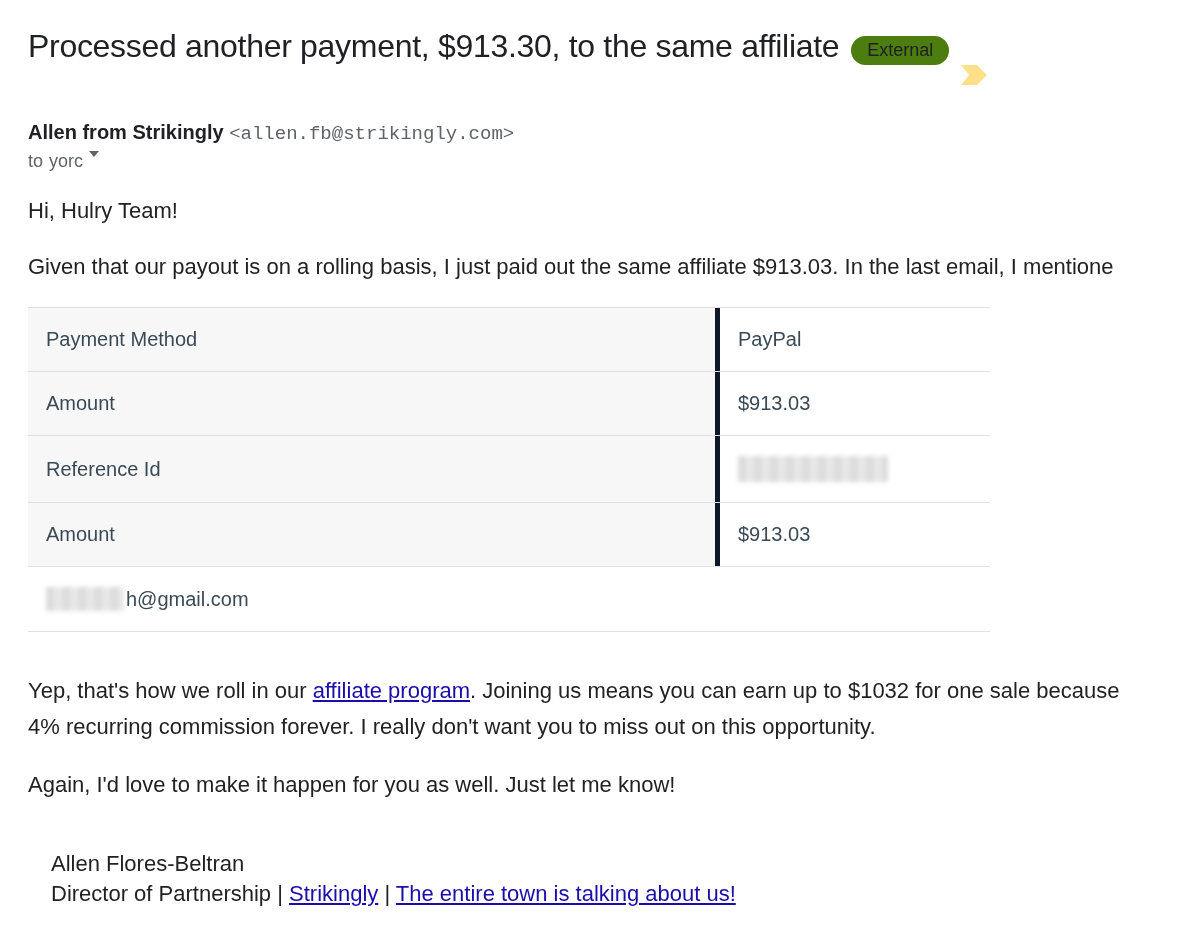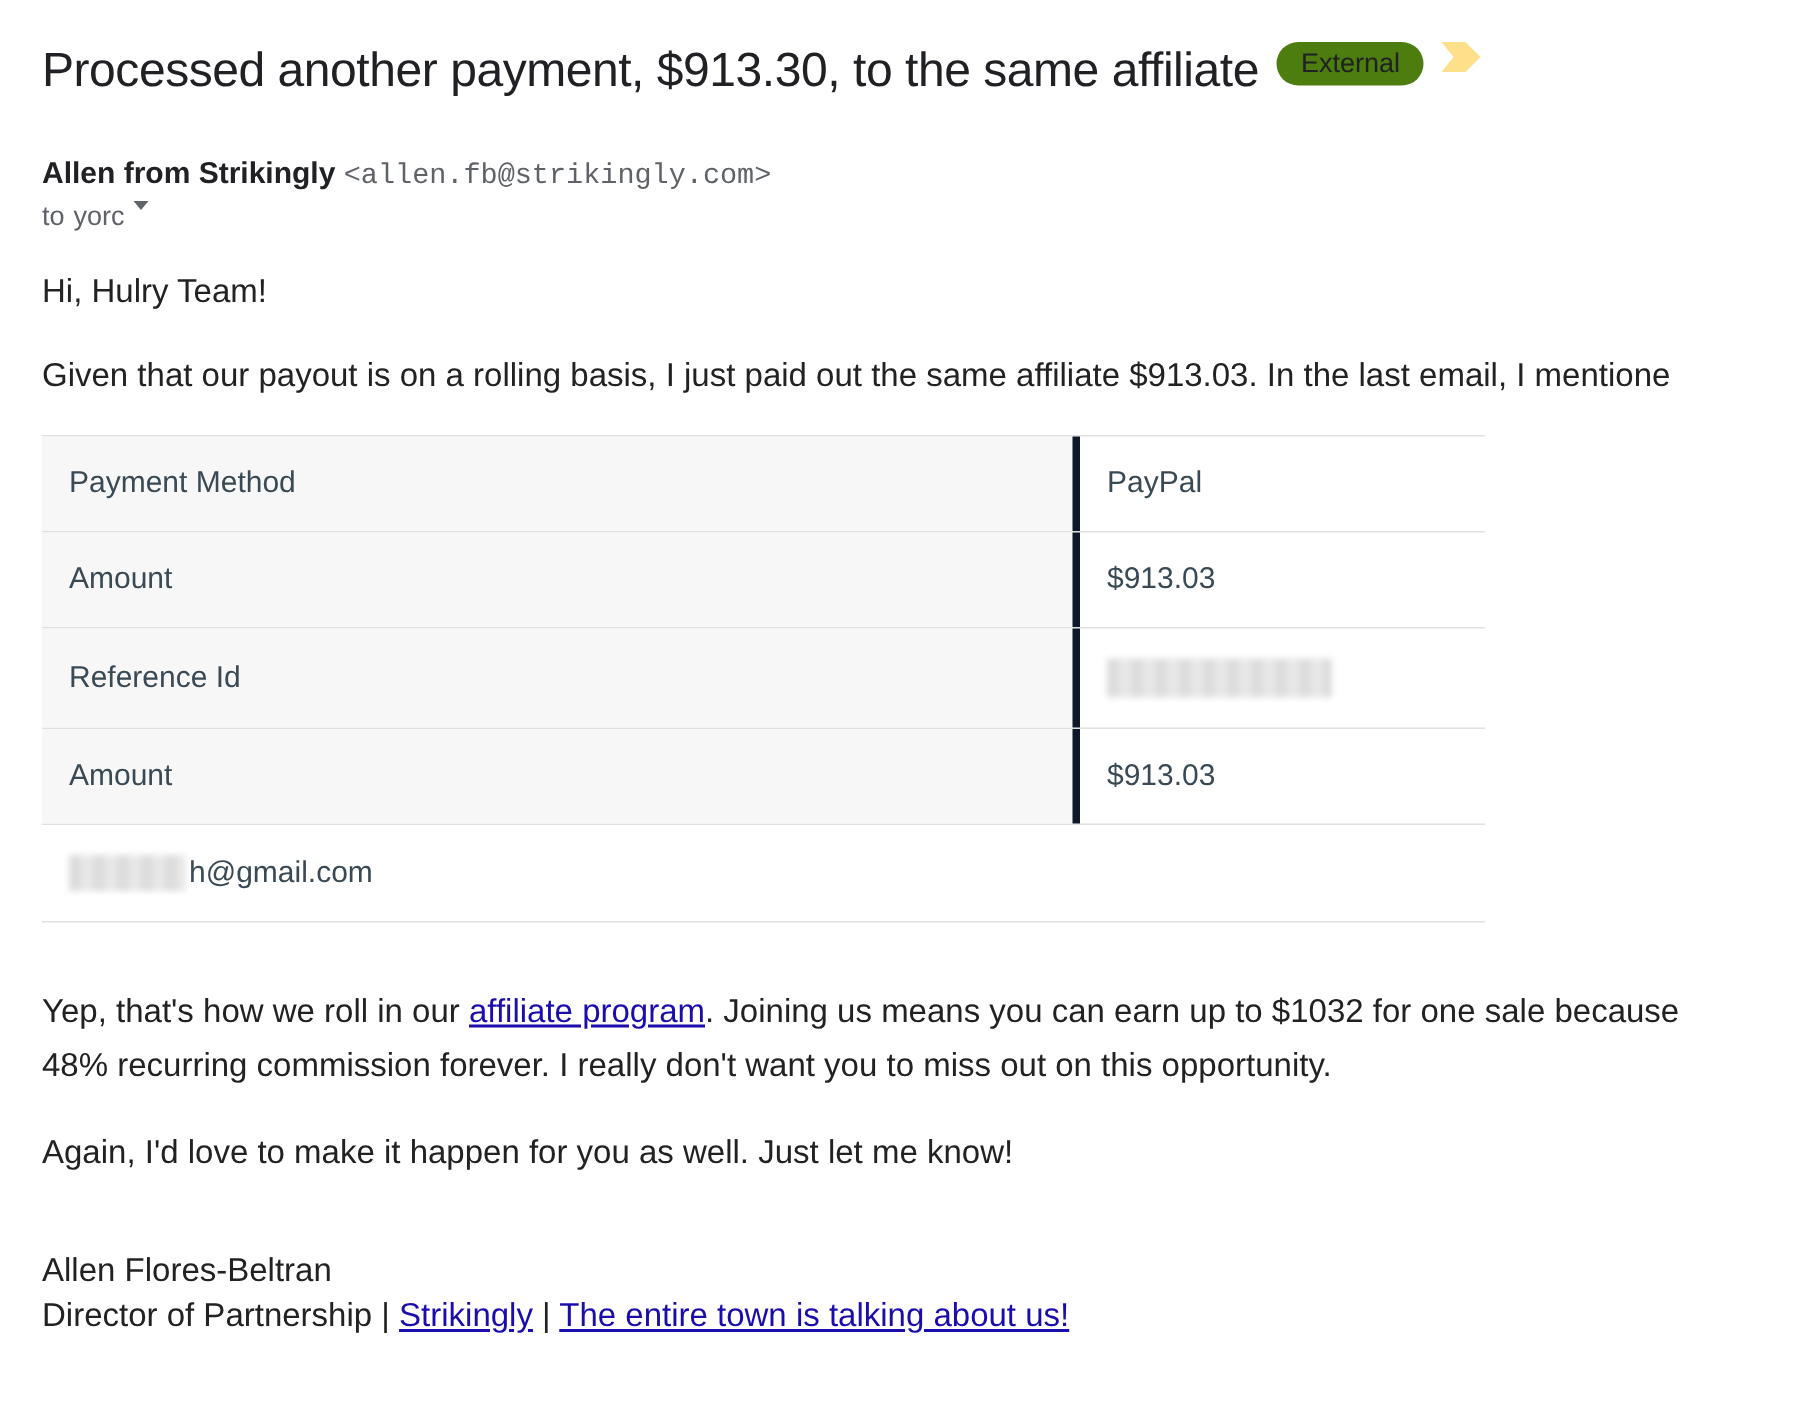--- a/index.html
+++ b/index.html
@@ -6,23 +6,23 @@
     body {
       font-family: Arial, Helvetica, sans-serif;
       background: #fff;
       color: #202124;
       padding: 28px 0 40px 28px;
       width: 1200px;
       overflow: hidden;
     }
     .subject-line {
       display: flex;
-      align-items: flex-start;
+      align-items: flex-end;
       gap: 12px;
-      margin-bottom: 40px;
+      margin-bottom: 56px;
     }
     .subject-text {
       font-size: 32px;
       color: #202124;
       letter-spacing: -0.3px;
     }
     .badge {
       background: #4d7c0f;
       color: #202124;
       font-size: 18px;
@@ -105,21 +105,21 @@
       background-image:
         linear-gradient(90deg, #dcdcdc 0 8px, #e8e8e8 8px 16px),
         linear-gradient(#e2e2e2, #e2e2e2);
       background-size: 16px 100%, 100% 100%;
       filter: blur(2px);
       border-radius: 1px;
     }
     .redact.ref { width: 150px; height: 26px; }
     .redact.em { width: 78px; height: 24px; vertical-align: middle; }
     a.link { color: #1a0dab; text-decoration: underline; cursor: pointer; }
-    .sig-block { margin-top: 50px; }
+    .sig-block { margin-top: 50px; margin-left: 23px; }
     .sig-line { font-size: 22px; color: #222; line-height: 1.35; white-space: nowrap; }
     .sig-sep { color: #222; }
   </style>
 </head>
 <body>
 
 <div class="subject-line">
   <span class="subject-text">Processed another payment, $913.30, to the same affiliate</span>
   <span class="badge">External</span>
   <span class="label-arrow">
@@ -168,21 +168,21 @@
       <span class="redact em"></span>
         <span>h@gmail.com</span>
     </div>
   </div>
 </div>
 
 <div class="body-block">
   <div class="body-paragraph">
     <span>Yep, that's how we roll in our </span><a class="link">affiliate program</a><span>. Joining us means you can earn up to $1032 for one sale because</span>
   </div>
-  <div class="body-paragraph">48% recurring commission forever. I really don't want you to miss out on this opportunity.</div>
+  <div class="body-paragraph">4% recurring commission forever. I really don't want you to miss out on this opportunity.</div>
 </div>
 
 <div class="body-text">Again, I'd love to make it happen for you as well. Just let me know!</div>
 
 <div class="sig-block">
   <div class="sig-line">Allen Flores-Beltran</div>
   <div class="sig-line">
     <span>Director of Partnership</span><span class="sig-sep"> | </span><a class="link">Strikingly</a><span class="sig-sep"> | </span><a class="link">The entire town is talking about us!</a>
   </div>
 </div>

